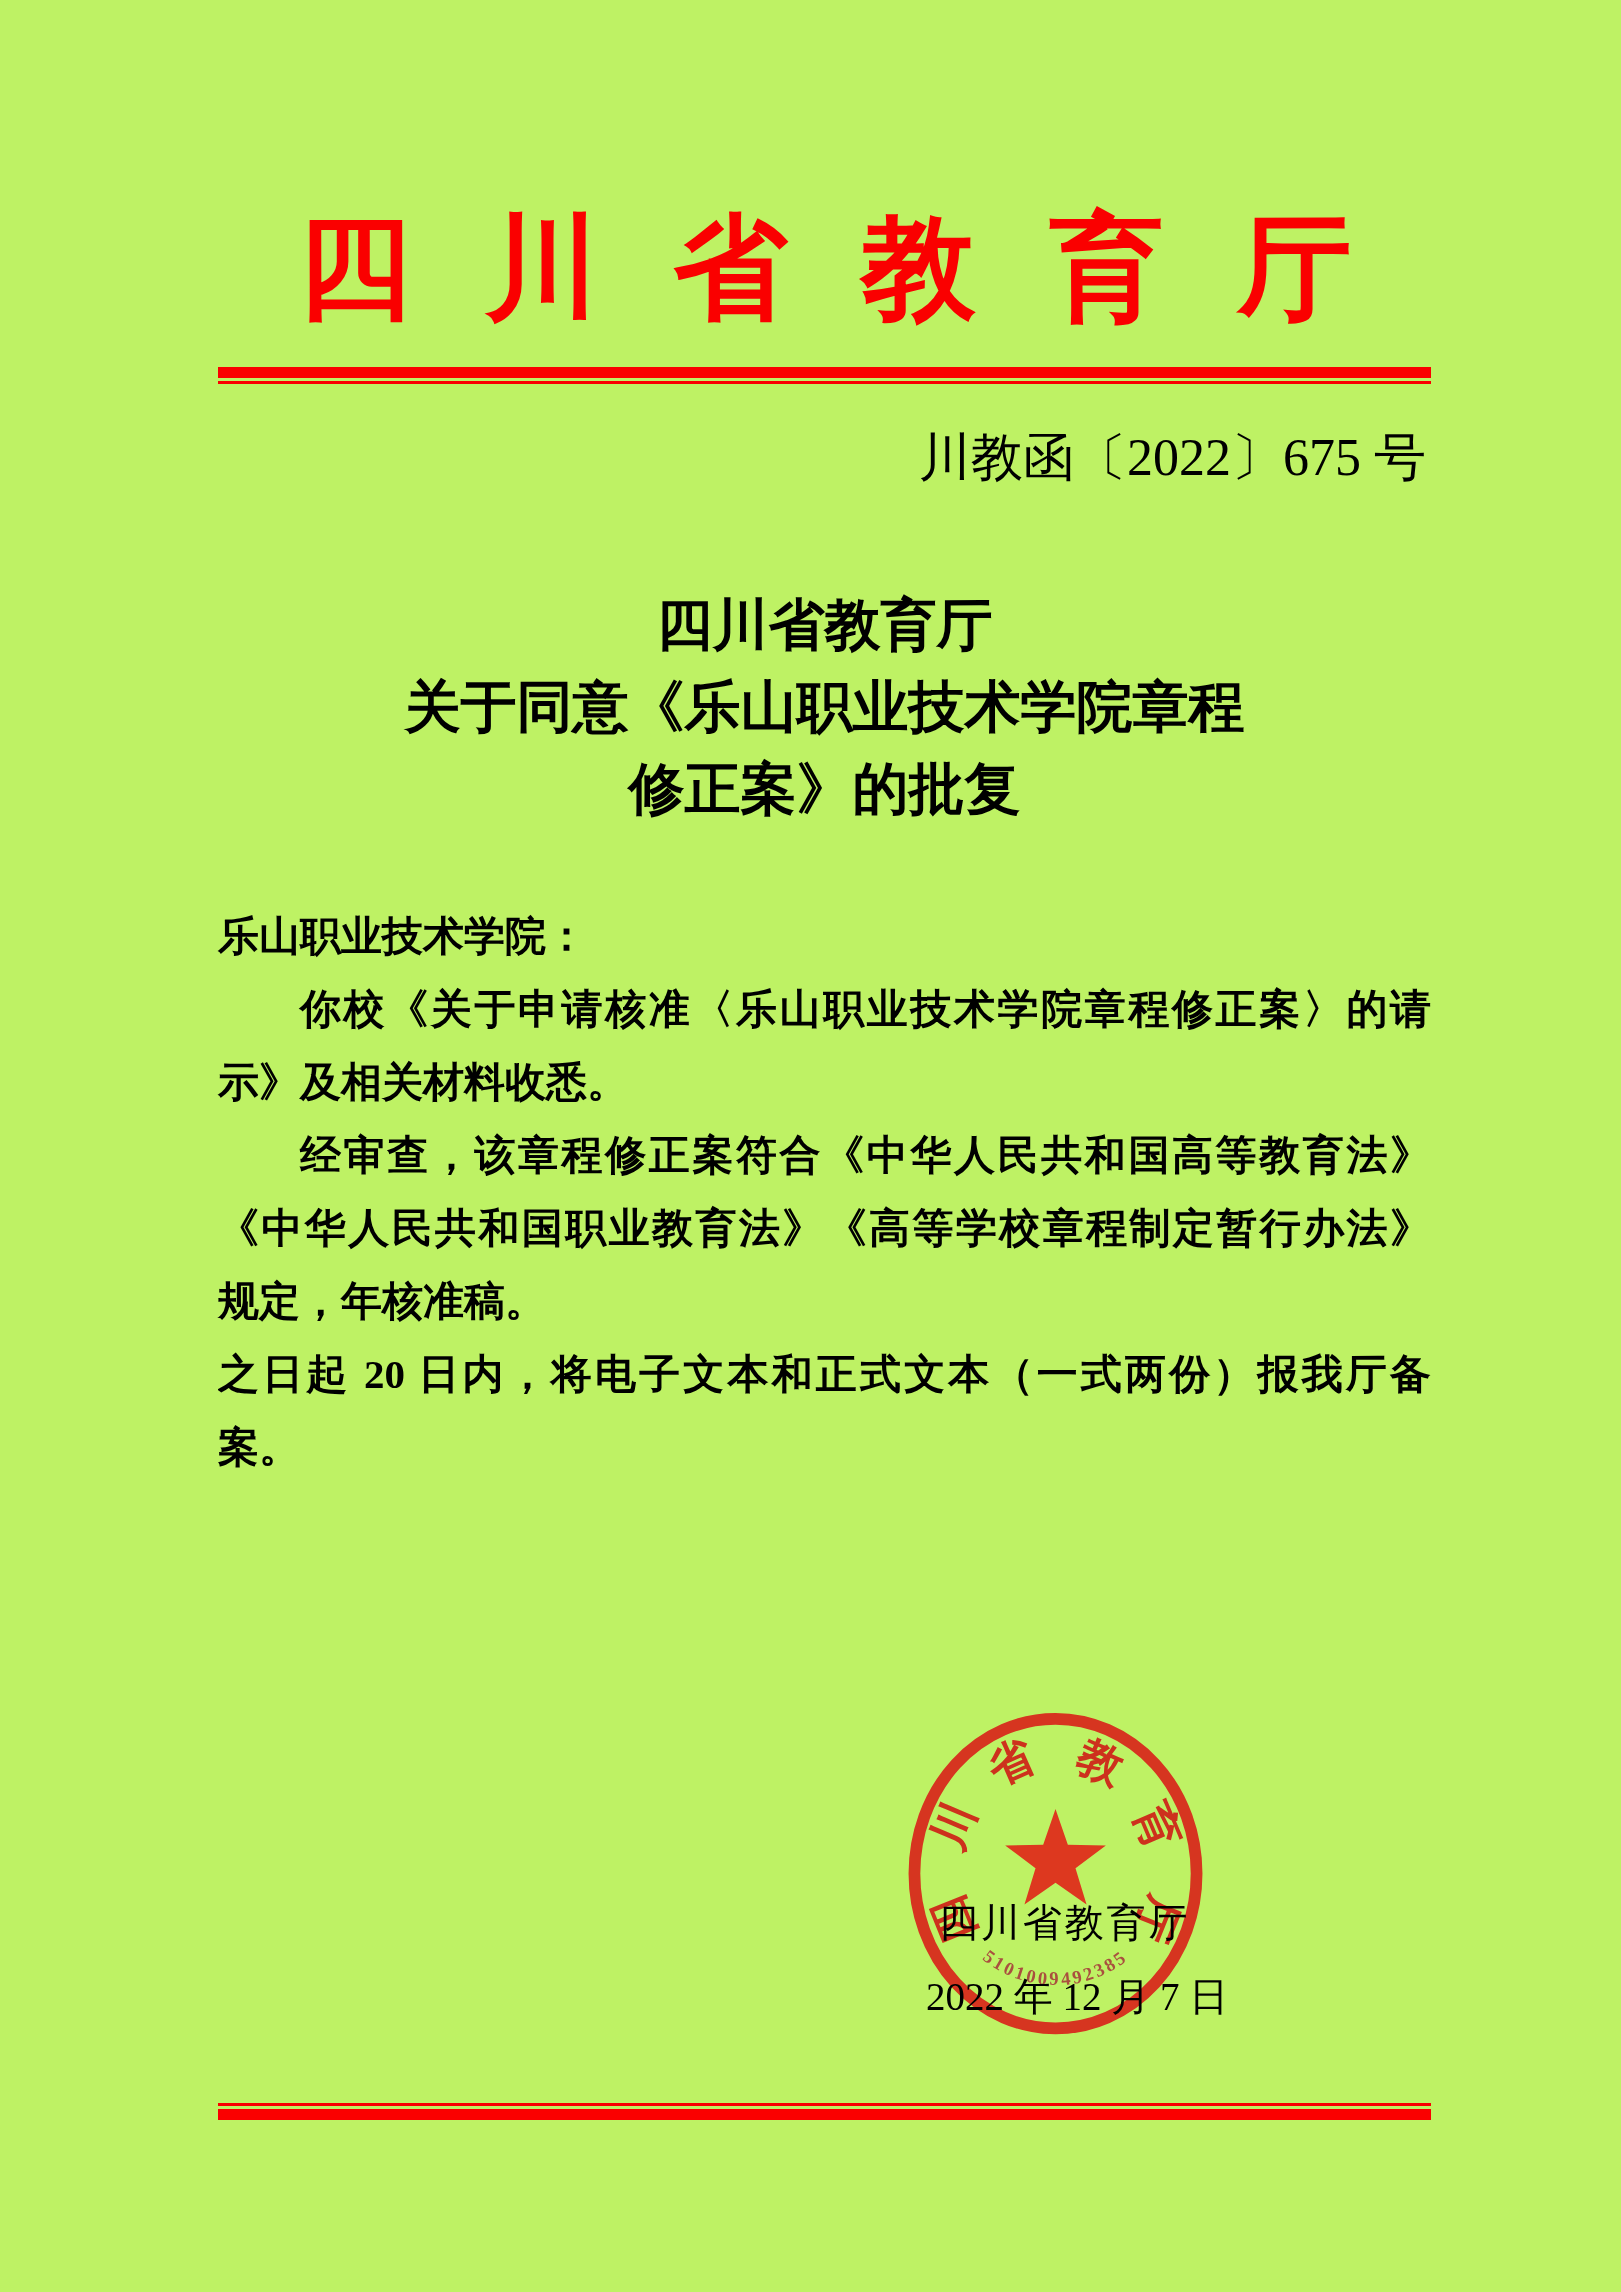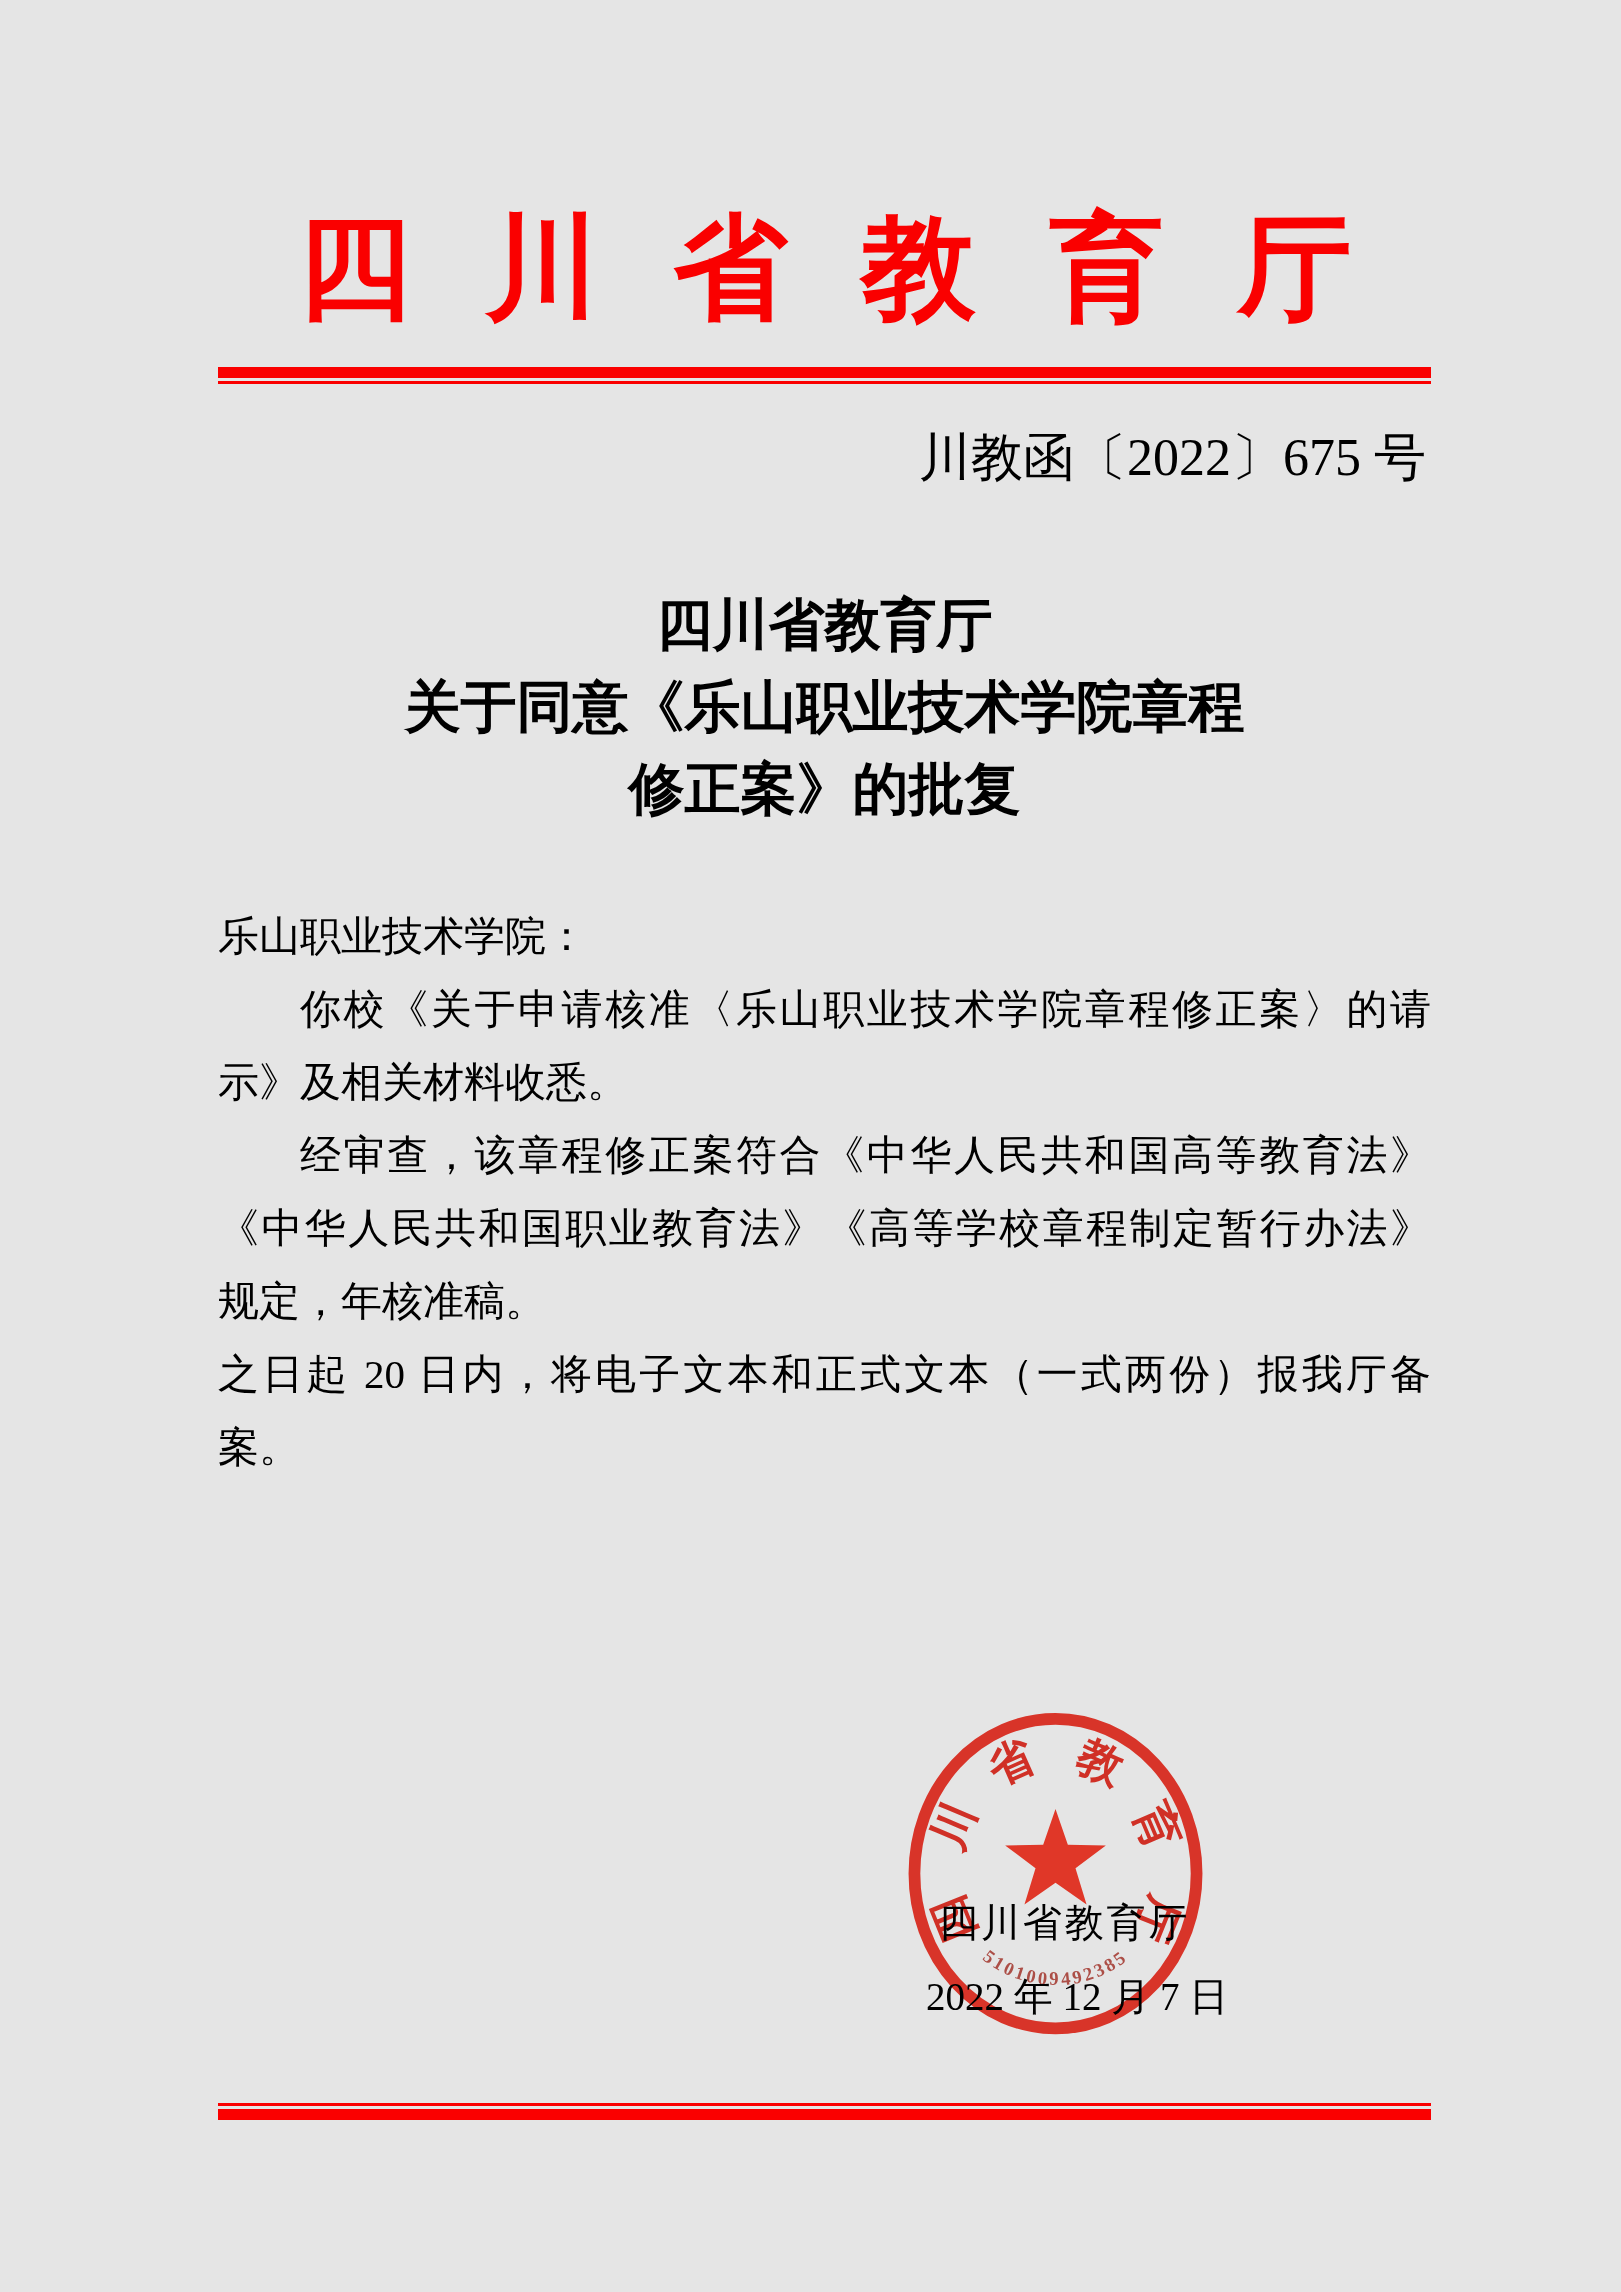--- a/index.html
+++ b/index.html
@@ -1,19 +1,19 @@
 <!DOCTYPE html>
 <html><head>
 <meta charset="utf-8">
 <style>
   html,body{margin:0;padding:0;background:#888;}
   .page{
     position:relative;
     width:1621px;height:2293px;
-    background:#e5e5e5;
+    background:#bef264;
     margin:0 auto;
     overflow:hidden;
     font-family:"Liberation Serif","DejaVu Serif",serif;
     color:#000;
   }
   
   .letterhead{
     position:absolute;
     left:218px;top:192px;width:1213px;
     text-align:center;
@@ -52,20 +52,21 @@
   
   .body-text{
     position:absolute;
     left:218px;top:900px;width:1213px;
     font-size:41px;
   }
   .b-line{
     height:73px;line-height:73px;
     white-space:nowrap;
     text-align:left;
+    font-weight:bold;
   }
   .b-line.fill{
     white-space:normal;
     text-align:justify;
     text-align-last:justify;
     overflow:hidden;
   }
   .b-line.indent{padding-left:82px;}
   .attachment{
     position:absolute;

